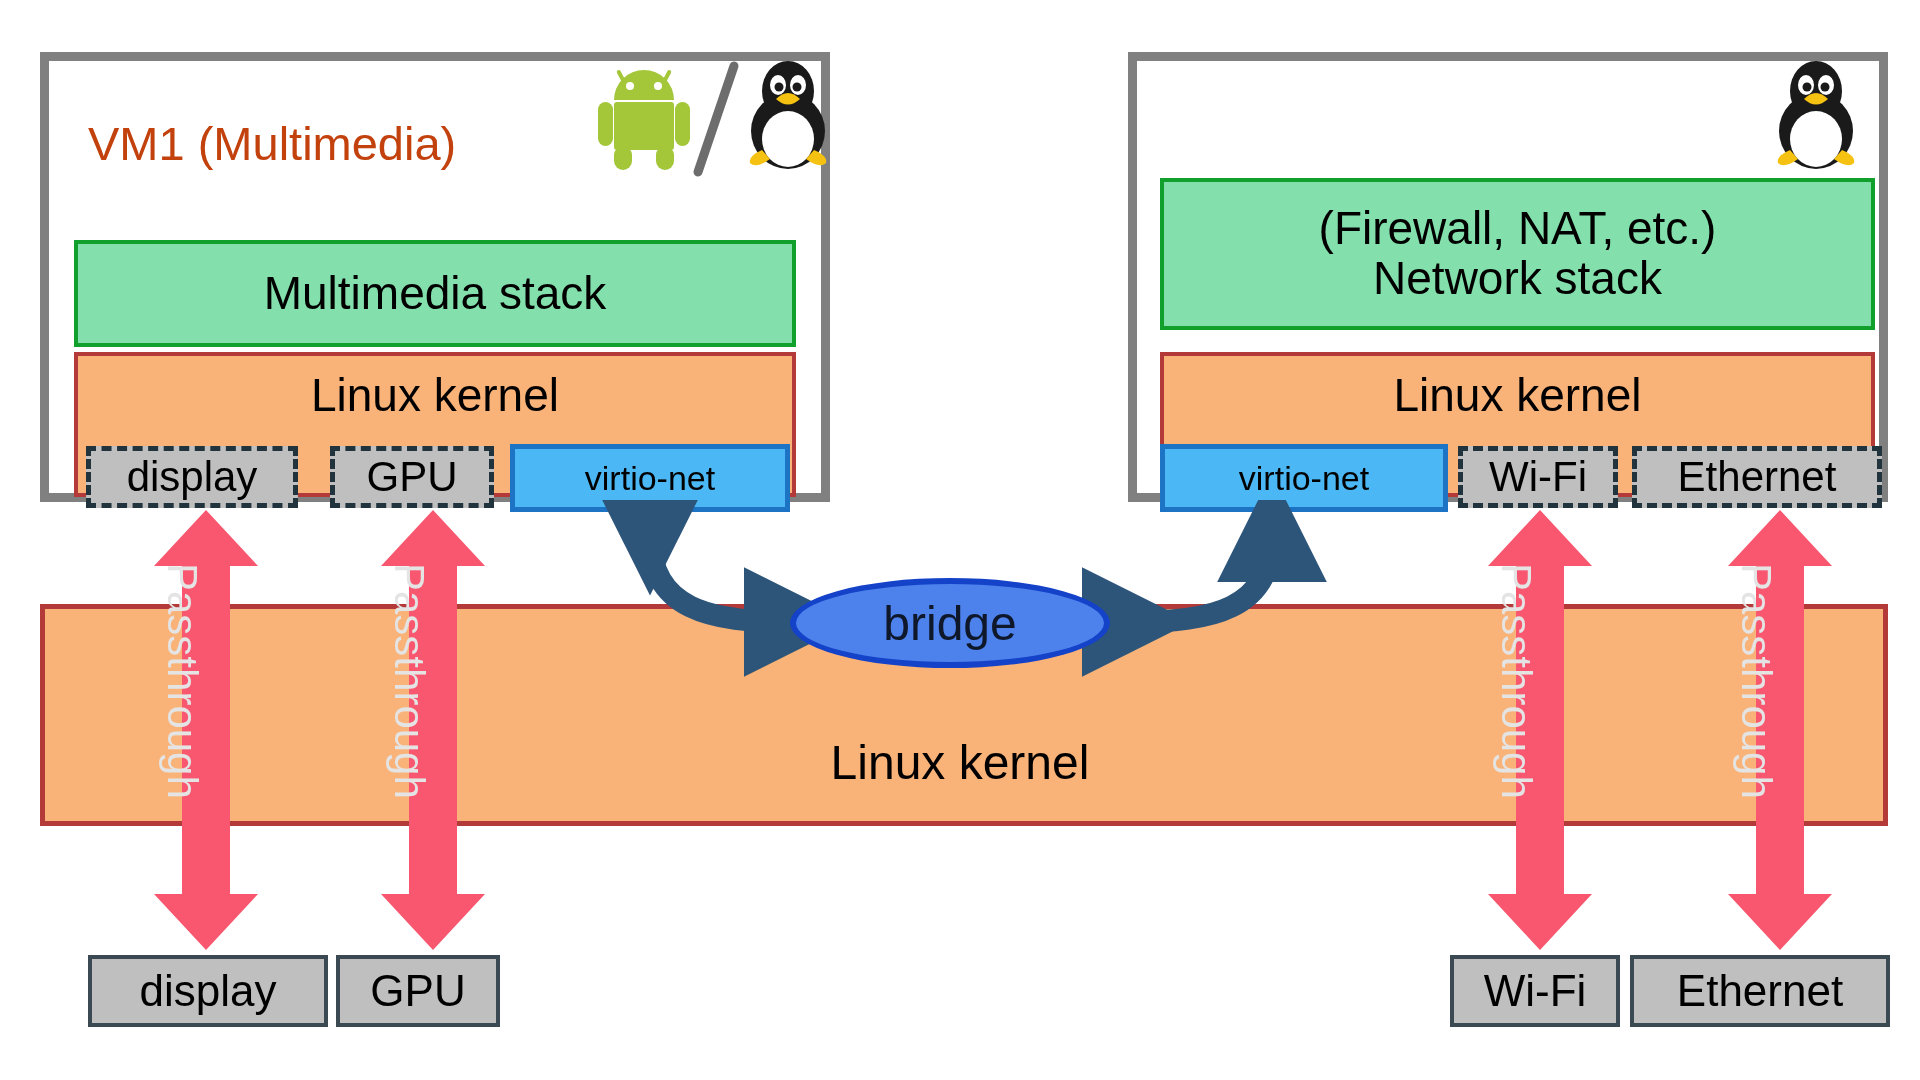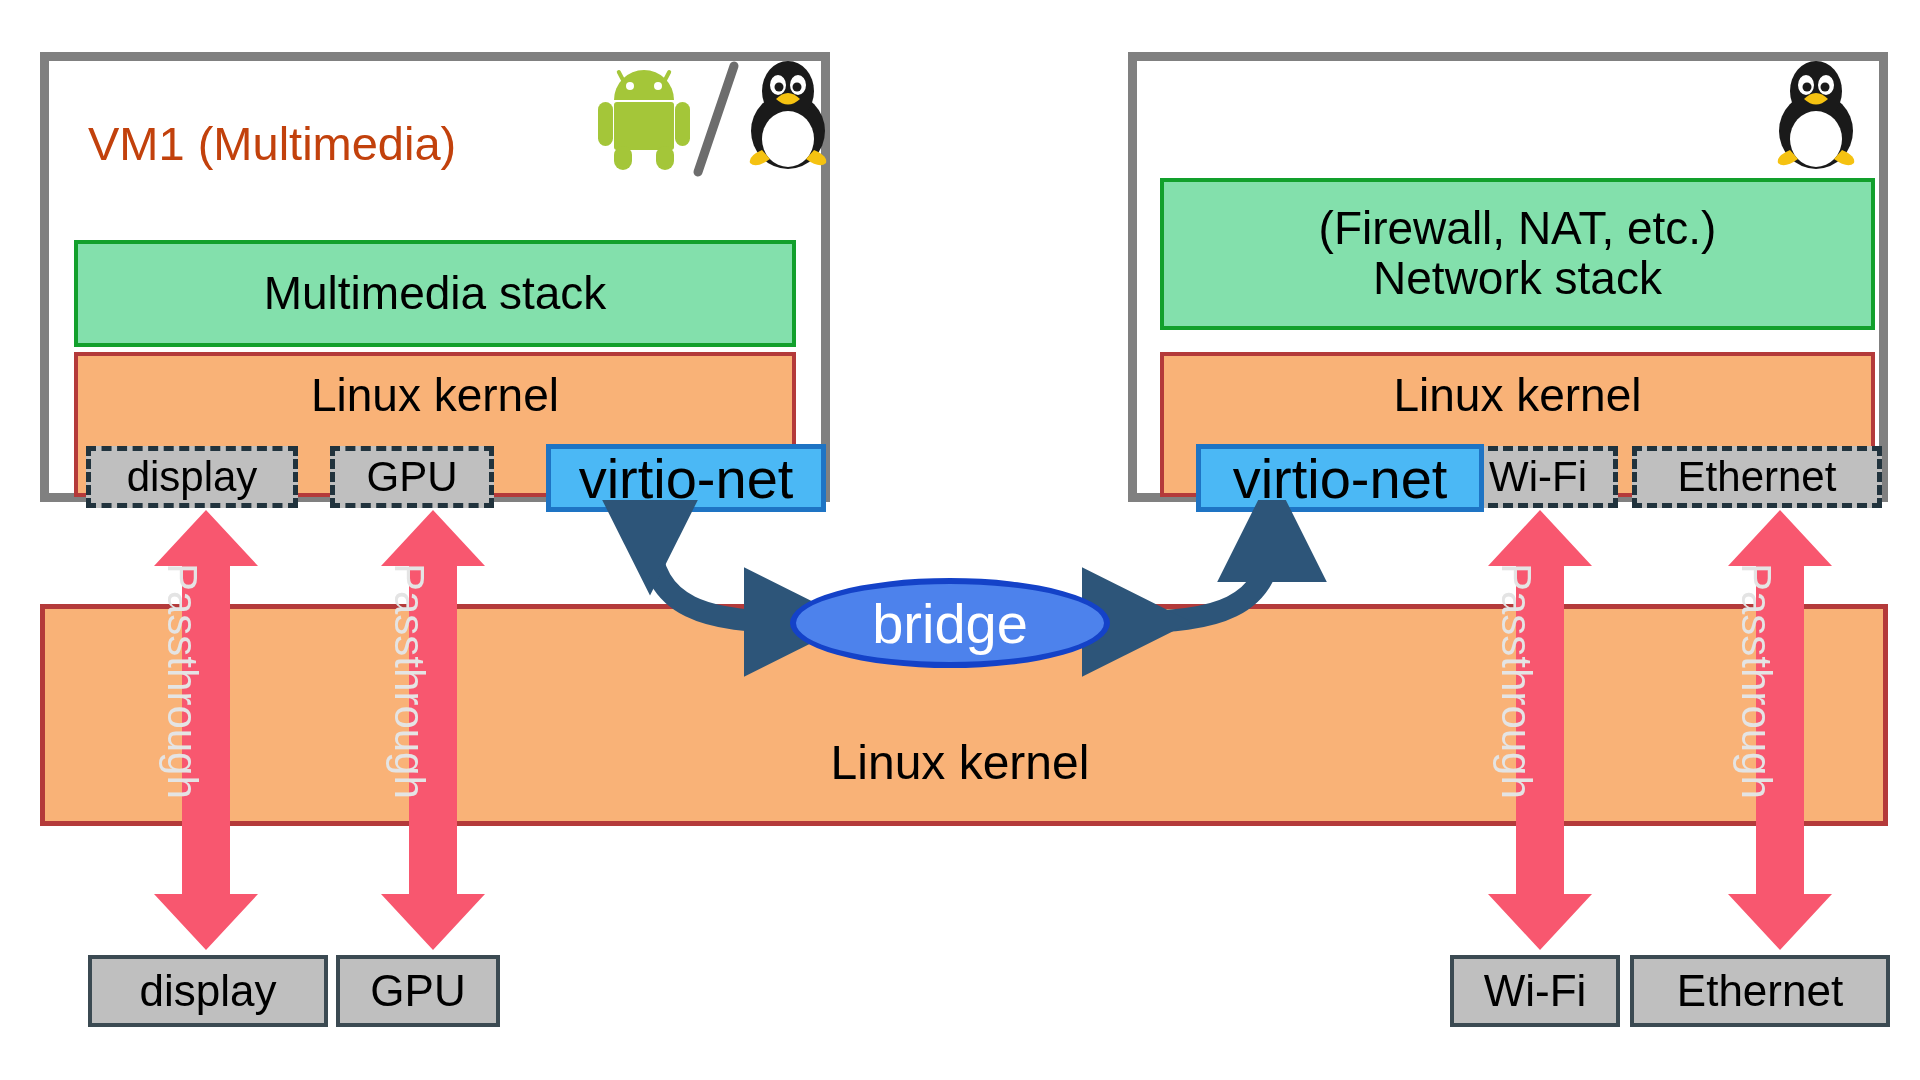--- a/index.html
+++ b/index.html
@@ -93,27 +93,26 @@
   #chip-gpu      { left: 330px;  top: 446px; width: 164px; height: 62px; }
   #chip-wifi     { left: 1458px; top: 446px; width: 160px; height: 62px; }
   #chip-ethernet { left: 1632px; top: 446px; width: 250px; height: 62px; }
 
   .virtio-chip {
     position: absolute;
     box-sizing: border-box;
     background: #4bb8f5;
     border: 5px solid #1e74c4;
     color: #000000;
-    font-size: 56px;
+    font-size: 34px;
     display: flex;
     align-items: center;
     justify-content: center;
     white-space: nowrap;
     z-index: 7;
-    margin-left: 36px;
   }
   #chip-virtio1 { left: 510px;  top: 444px; width: 280px; height: 68px; }
   #chip-virtio2 { left: 1160px; top: 444px; width: 288px; height: 68px; }
 
   
   #host-kernel {
     position: absolute;
     left: 40px;
     top: 604px;
     width: 1848px;
@@ -186,22 +185,22 @@
     top: 578px;
     width: 320px;
     height: 90px;
     box-sizing: border-box;
     background: #4d82ec;
     border: 6px solid #1442c8;
     border-radius: 50%;
     display: flex;
     align-items: center;
     justify-content: center;
-    color: #ffffff;
-    font-size: 56px;
+    color: #0f172a;
+    font-size: 48px;
     z-index: 8;
   }
 
   #bridge-arrows {
     position: absolute;
     left: 570px;
     top: 500px;
     z-index: 7;
   }
   #bridge-arrows svg { display: block; }

